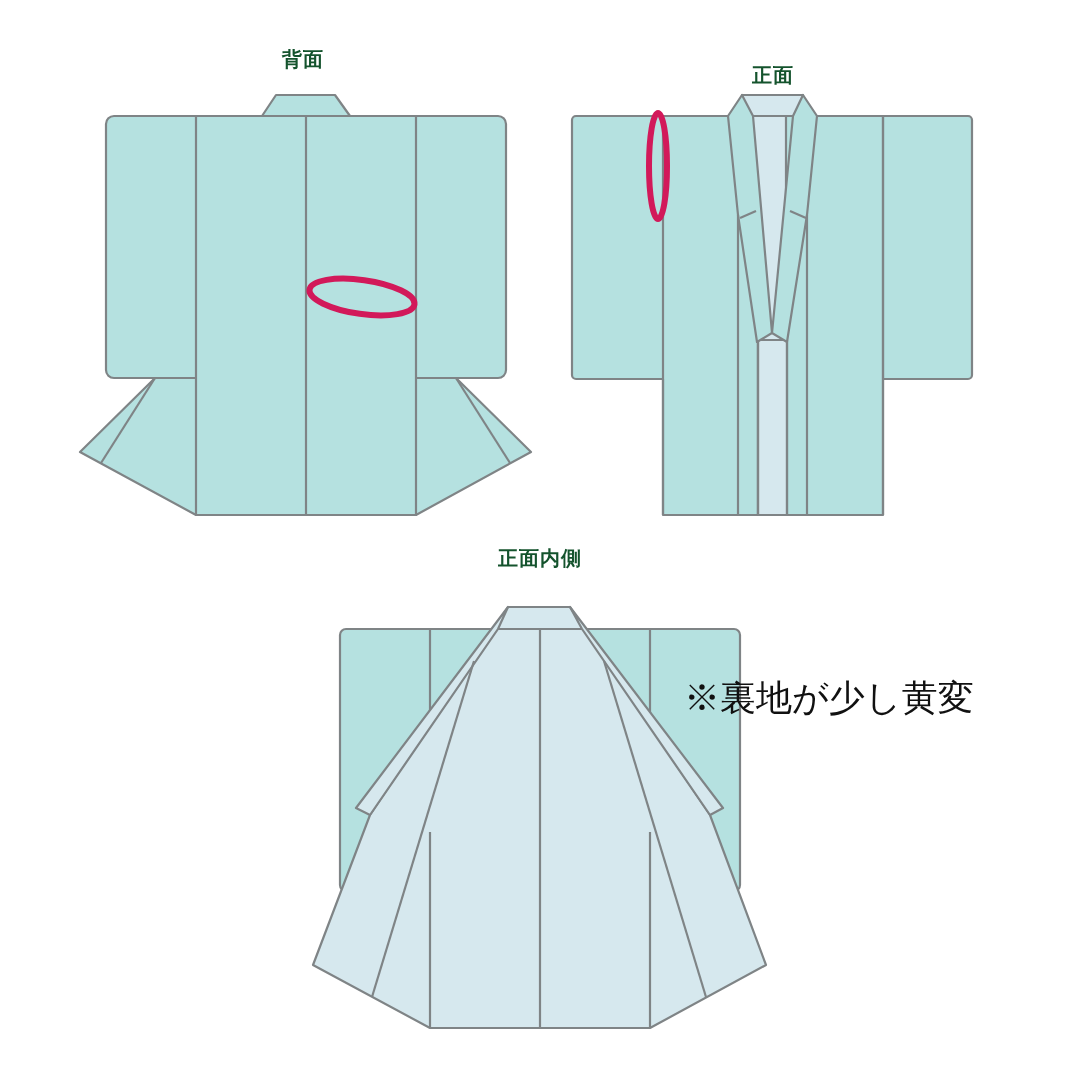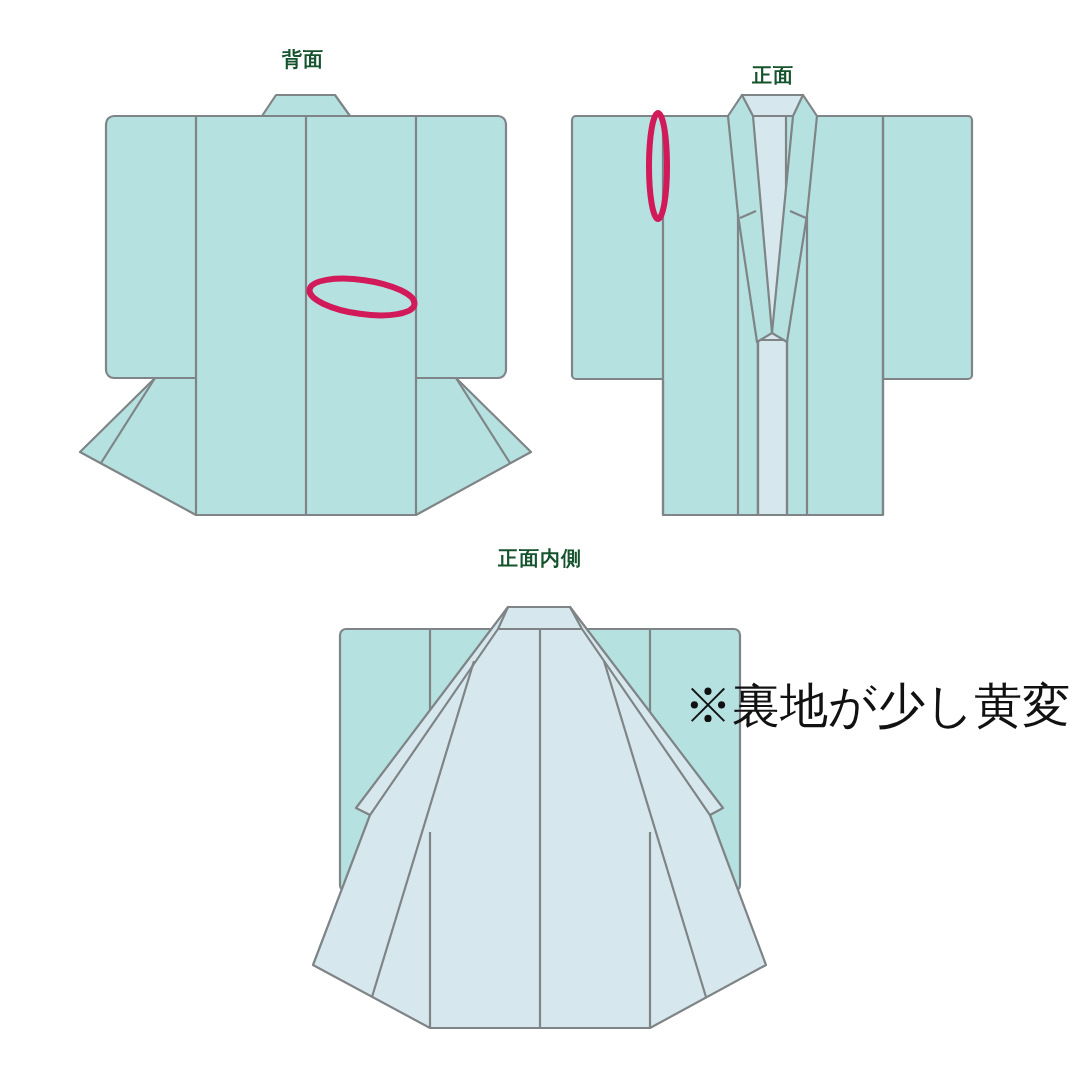--- a/index.html
+++ b/index.html
@@ -1,20 +1,20 @@
 <!DOCTYPE html>
 <html><head>
 <meta charset="utf-8">
 <style>
   html, body { margin: 0; padding: 0; background: #ffffff; }
   body { width: 1080px; height: 1080px; position: relative; overflow: hidden;
          font-family: "DejaVu Sans", sans-serif; }
   .view-label { position: absolute; font-size: 20px; font-weight: bold; color: #14532d;
                 text-align: center; width: 140px; letter-spacing: 1px; }
-  .note { position: absolute; left: 684px; top: 674px; font-size: 48px; color: #111111;
+  .note { position: absolute; left: 684px; top: 674px; font-size: 36px; color: #111111;
           white-space: nowrap; font-family: Liberation Serif, serif; }
   svg { position: absolute; left: 0; top: 0; }
   .outer { fill: #b5e1e0; stroke: #7f8486; stroke-width: 2.2; stroke-linejoin: round; }
   .inner { fill: #d6e8ee; stroke: #7f8486; stroke-width: 2.2; stroke-linejoin: round; }
   .seam  { fill: none; stroke: #7f8486; stroke-width: 2.2; }
   .mark  { fill: none; stroke: #d2195a; stroke-width: 6; }
 </style>
 </head>
 <body>
 

